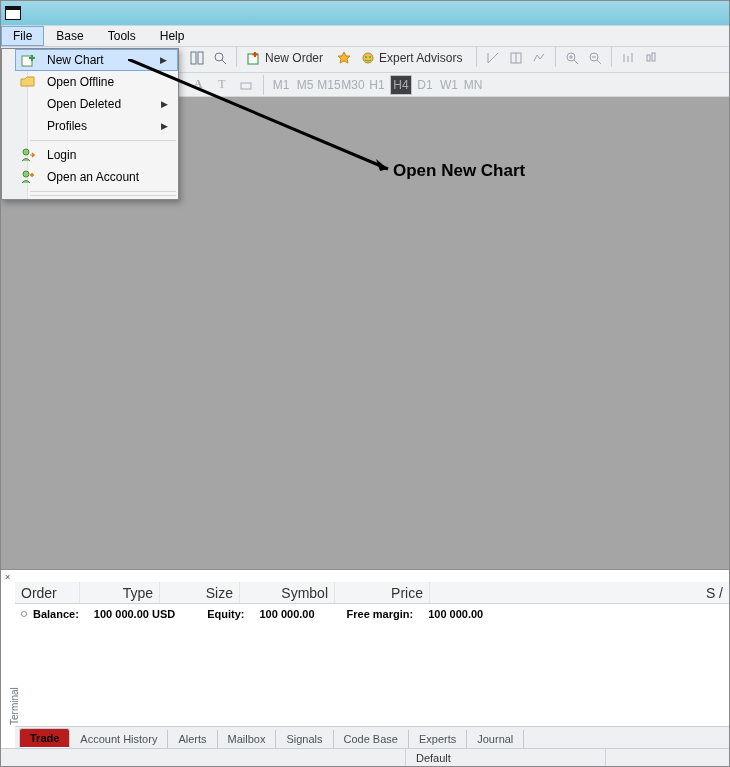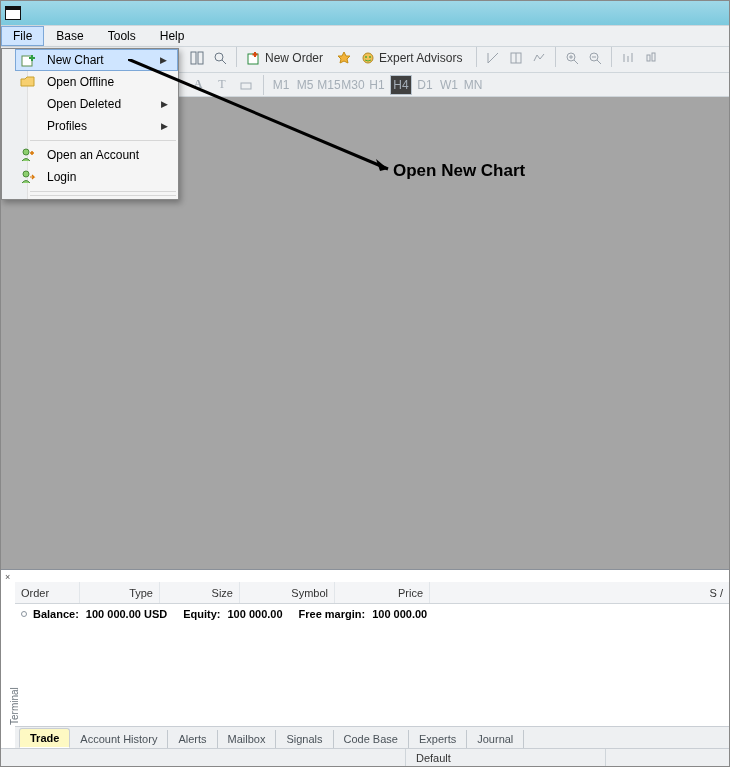--- a/index.html
+++ b/index.html
@@ -169,42 +169,42 @@
     display: flex;
     flex-direction: column;
     position: relative;
   }
   .terminal .thead {
     height: 22px;
     background: #f4f5f7;
     border-bottom: 1px solid #d0d5da;
     display: flex;
     align-items: center;
-    font-size: 11px;
+    font-size: 14px;
     color: #333;
   }
   .terminal .thead .col {
     padding: 0 6px;
     border-right: 1px solid #e2e6ea;
     height: 100%;
     display: flex;
     align-items: center;
   }
   .terminal .tbody {
     flex: 1;
     overflow: auto;
   }
   .balance-row {
     height: 20px;
     display: flex;
     align-items: center;
     padding-left: 18px;
     font-size: 11px;
     font-weight: bold;
-    gap: 7px;
+    gap: 15px;
     position: relative;
   }
   .balance-row .bullet {
     position: absolute;
     left: 6px; top: 7px;
     width: 6px; height: 6px;
     border: 1px solid #8a949e;
     border-radius: 50%;
   }
   .term-tabs {
@@ -217,21 +217,21 @@
     font-size: 11px;
     padding-left: 4px;
   }
   .term-tab {
     padding: 3px 10px;
     border-right: 1px solid #c2c8ce;
     color: #4a5259;
     cursor: default;
   }
   .term-tab.active {
-    background: #fef9c3;
+    background: #b91c1c;
     border: 1px solid #c9ced4;
     border-bottom: 1px solid #fff;
     border-top-left-radius: 3px;
     border-top-right-radius: 3px;
     font-weight: bold;
     color: #000;
   }
   .term-label {
     position: absolute;
     left: -2px;
@@ -476,36 +476,36 @@
   <div class="dd-item">
     <span>Profiles</span>
     <span class="arrow">▶</span>
   </div>
   <div class="dd-sep"></div>
   <div class="dd-item">
     <span class="dd-icon">
       <svg width="16" height="16">
           <circle cx="6" cy="5" r="3" fill="#8ccf6f" stroke="#4b8a3a"></circle>
           <path d="M2 14 Q6 9 10 14" fill="#8ccf6f" stroke="#4b8a3a"></path>
-          <line x1="12" y1="4" x2="12" y2="8" stroke="#d97706" stroke-width="1.5"></line>
-          <line x1="10" y1="6" x2="14" y2="6" stroke="#d97706" stroke-width="1.5"></line>
+          <path d="M10 8 L14 8 L12 6 M14 8 L12 10" fill="none" stroke="#d97706" stroke-width="1.2"></path>
         </svg>
     </span>
-    <span>Open an Account</span>
+    <span>Login</span>
     <span></span>
   </div>
   <div class="dd-item">
     <span class="dd-icon">
       <svg width="16" height="16">
           <circle cx="6" cy="5" r="3" fill="#8ccf6f" stroke="#4b8a3a"></circle>
           <path d="M2 14 Q6 9 10 14" fill="#8ccf6f" stroke="#4b8a3a"></path>
-          <path d="M10 8 L14 8 L12 6 M14 8 L12 10" fill="none" stroke="#d97706" stroke-width="1.2"></path>
+          <line x1="12" y1="4" x2="12" y2="8" stroke="#d97706" stroke-width="1.5"></line>
+          <line x1="10" y1="6" x2="14" y2="6" stroke="#d97706" stroke-width="1.5"></line>
         </svg>
     </span>
-    <span>Login</span>
+    <span>Open an Account</span>
     <span></span>
   </div>
   <div class="dd-sep"></div>
   <div class="dd-sep"></div>
 </div>
 
 <svg class="annotation-line" width="280" height="120">
   <line x1="0" y1="0" x2="260" y2="110" stroke="#000" stroke-width="3"></line>
   <polygon points="260,110 248,100 252,112" fill="#000"></polygon>
 </svg>

